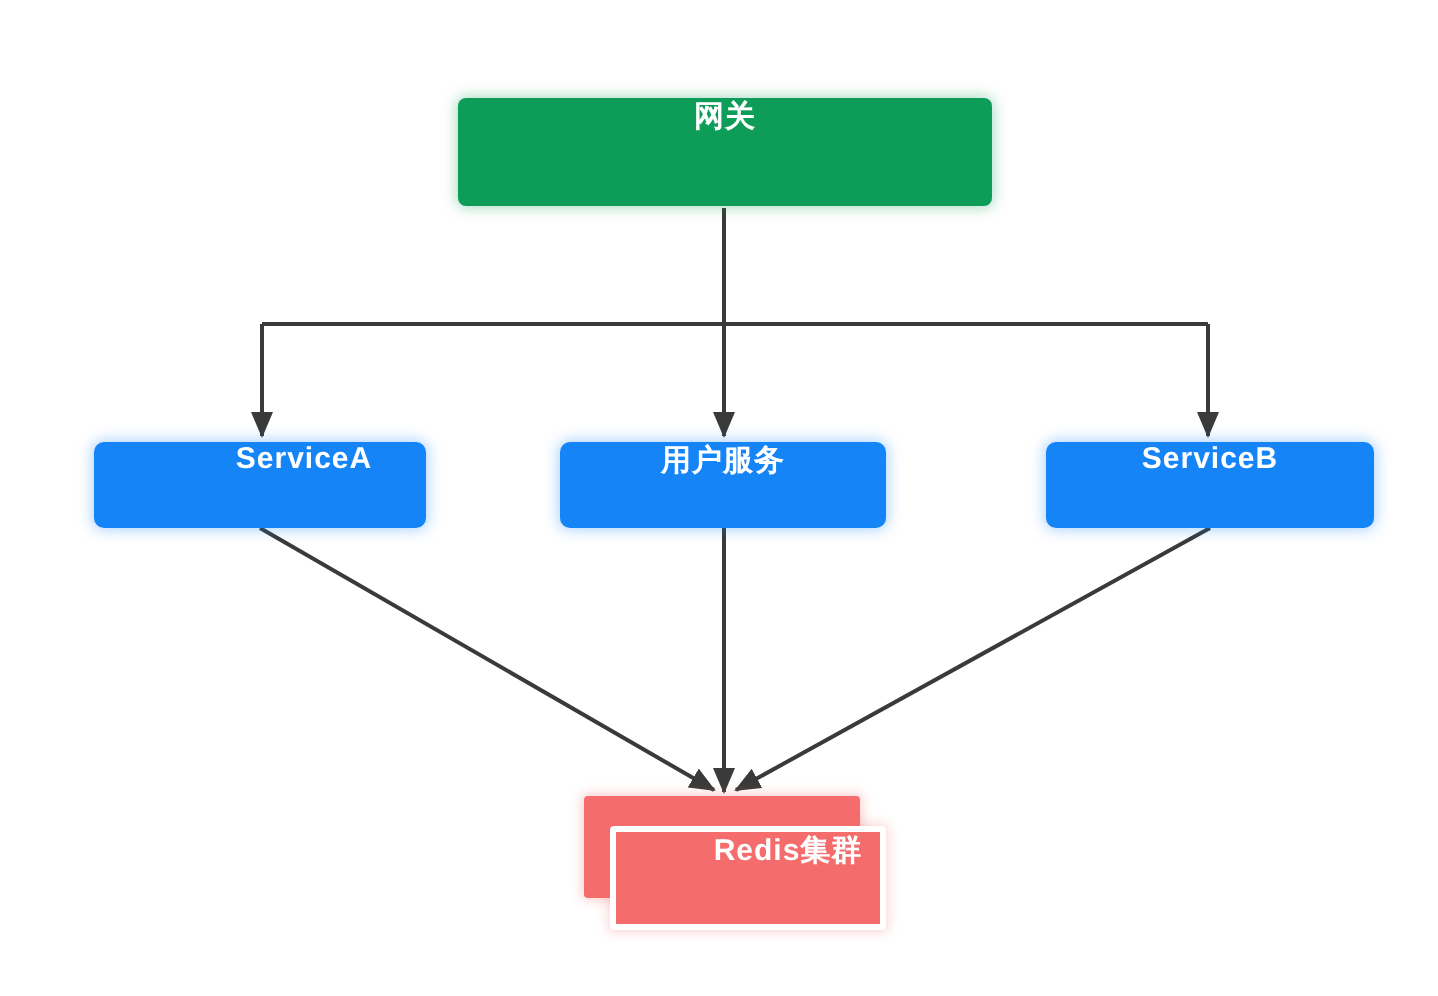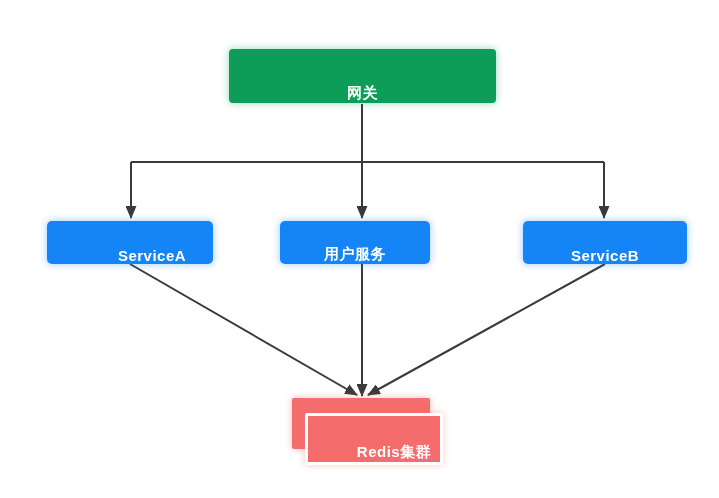--- a/index.html
+++ b/index.html
@@ -16,21 +16,21 @@
   .edges-layer {
     position: absolute;
     left: 0; top: 0;
     width: 719px; height: 498px;
     pointer-events: none;
   }
 
   .node {
     position: absolute;
     display: flex;
-    align-items: flex-end;
+    align-items: flex-start;
     justify-content: center;
     color: #ffffff;
     font-weight: bold;
     font-size: 15px;
     letter-spacing: 0.5px;
     box-sizing: border-box;
     white-space: nowrap;
   }
 
   .node-gateway {
@@ -40,21 +40,21 @@
     box-shadow: 0 0 7px 1px rgba(14, 157, 88, 0.35);
   }
 
   .node-blue {
     top: 221px;
     height: 43px;
     border-radius: 5px;
     box-shadow: 0 0 7px 1px rgba(20, 132, 247, 0.35);
   }
   .node-service-a    { left: 47px;  width: 166px; padding-left: 44px; }
-  .node-user-service { left: 280px; width: 150px; }
+  .node-user-service { left: 280px; width: 163px; }
   .node-service-b    { left: 523px; width: 164px; }
 
   .node-redis-back {
     left: 292px; top: 398px;
     width: 138px; height: 51px;
     border-radius: 2px;
     box-shadow: 0 0 6px 1px rgba(245, 108, 108, 0.35);
   }
   .node-redis-front {
     left: 305px; top: 413px;

